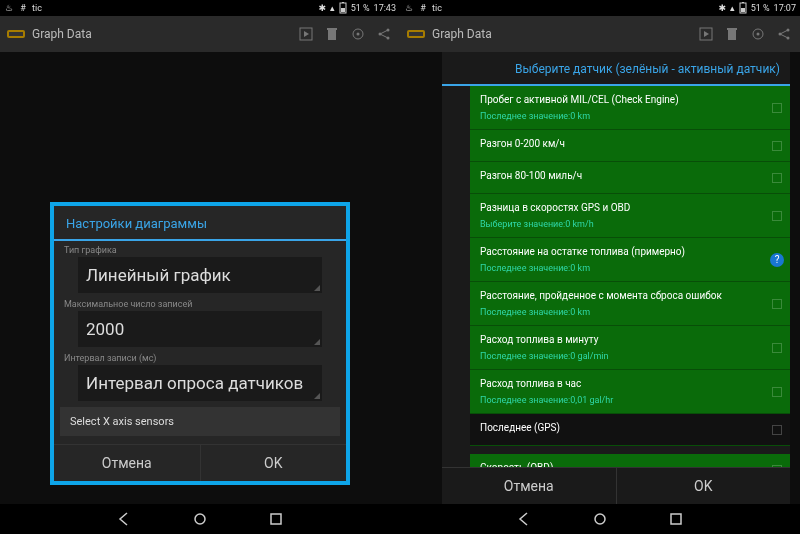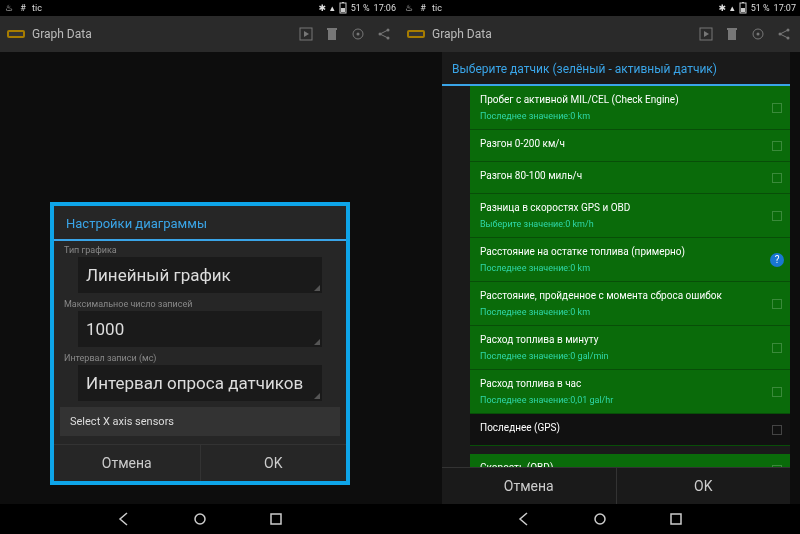--- a/index.html
+++ b/index.html
@@ -56,20 +56,21 @@
   .xaxis-btn { background: #333; margin: 6px 6px 8px; padding: 8px 10px; font-size: 11px; color: #ddd; }
 
   
   .sheet {
     position: absolute; left: 42px; right: 10px; top: 0; bottom: 0;
     background: #1a1a1a; display: flex; flex-direction: column;
   }
   .sheet-title {
     color: #3aa5e8; font-size: 12px; padding: 10px 10px 8px;
     border-bottom: 2px solid #3aa5e8;
+    text-align: right;
   }
   .sheet-list { flex: 1; overflow: hidden; background: #1a1a1a; padding-left: 28px; }
   .sensor {
     background: #0a6b0a; padding: 8px 28px 8px 10px; position: relative;
     border-bottom: 1px solid #084e08; min-height: 32px;
   }
   .sensor.dark { background: #111; }
   .sensor-name { color: #fff; font-size: 10px; }
   .sensor-sub { color: #2fd8a8; font-size: 9px; margin-top: 6px; }
   .chk {
@@ -97,21 +98,21 @@
     </div>
     <div class="sb-right">
       <span>✱</span>
       <span>▴</span>
       <svg width="8" height="12" viewBox="0 0 8 12">
           <rect x="1" y="1" width="6" height="10" fill="none" stroke="#ccc" stroke-width="1"></rect>
           <rect x="2" y="6" width="4" height="4" fill="#ccc"></rect>
           <rect x="3" y="0" width="2" height="1" fill="#ccc"></rect>
         </svg>
       <span>51 %</span>
-      <span>17:06</span>
+      <span>17:43</span>
     </div>
   </div>
   <div class="appbar">
     <span class="ico">
       <svg width="18" height="14" viewBox="0 0 18 14">
           <rect x="0" y="3" width="18" height="8" rx="2" fill="#a67c00"></rect>
           <rect x="2" y="5" width="14" height="4" fill="#333"></rect>
         </svg>
     </span>
     <span class="title">Graph Data</span>
@@ -141,21 +142,21 @@
           <path d="M10 3.5 L4 6.5 M4 7.5 L10 10.5" stroke="#777"></path>
         </svg>
       </span>
   </div>
   <div class="content">
     <div class="dialog">
       <div class="dialog-title">Настройки диаграммы</div>
       <div class="section-label">Тип графика</div>
       <div class="field">Линейный график</div>
       <div class="section-label">Максимальное число записей</div>
-      <div class="field">1000</div>
+      <div class="field">2000</div>
       <div class="section-label">Интервал записи (мс)</div>
       <div class="field">Интервал опроса датчиков</div>
       <div class="xaxis-btn">Select X axis sensors</div>
       <div class="btnrow">
         <div class="btn">Отмена</div>
         <div class="btn">OK</div>
       </div>
     </div>
   </div>
   <div class="navbar">

